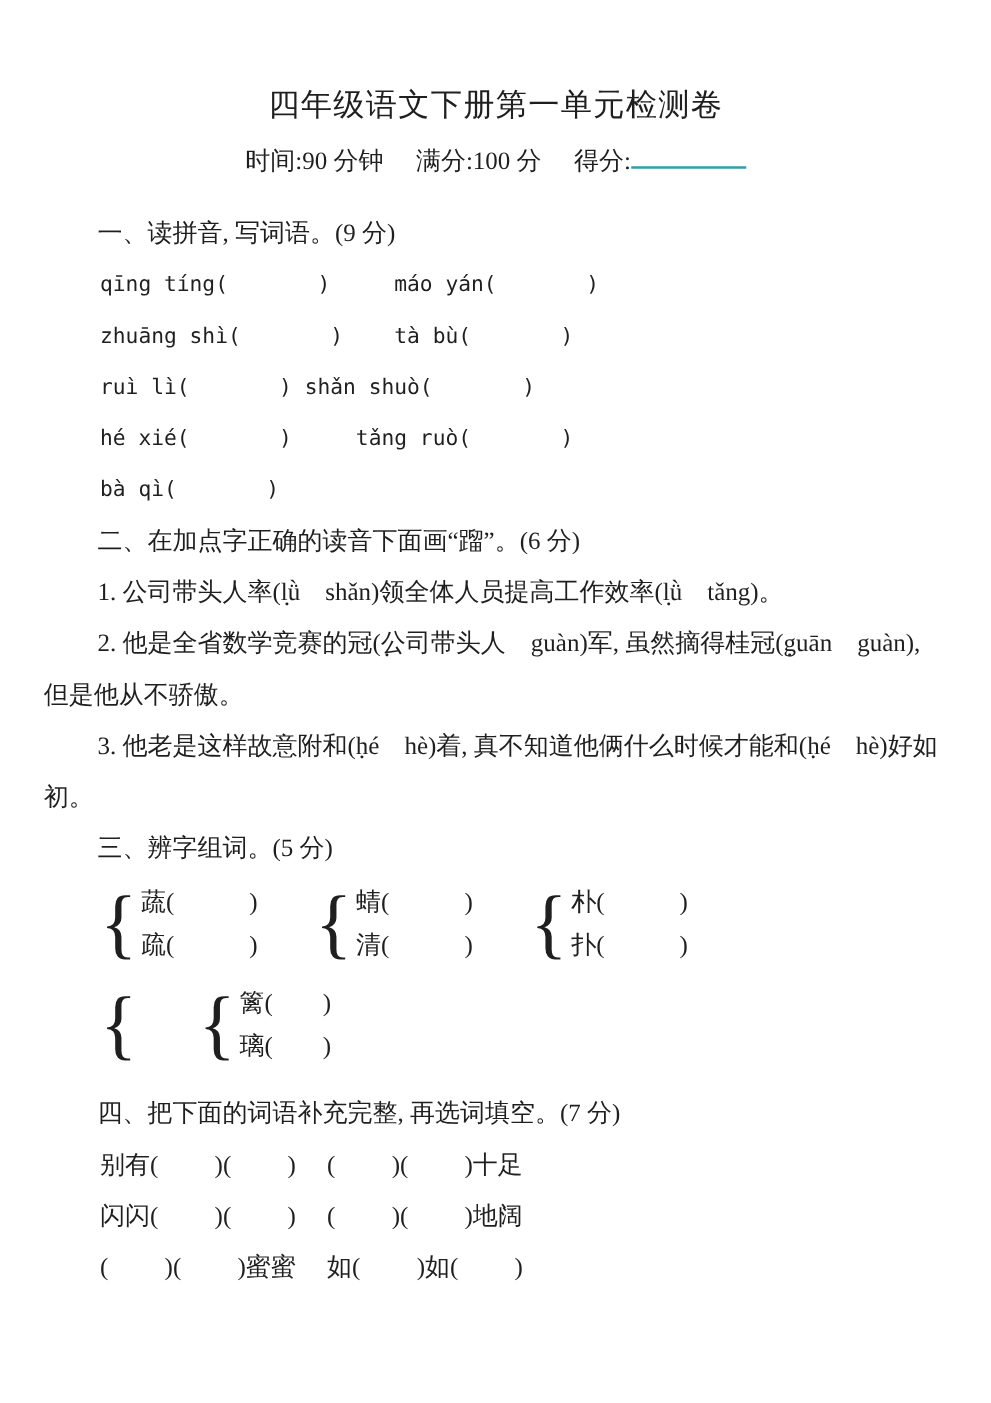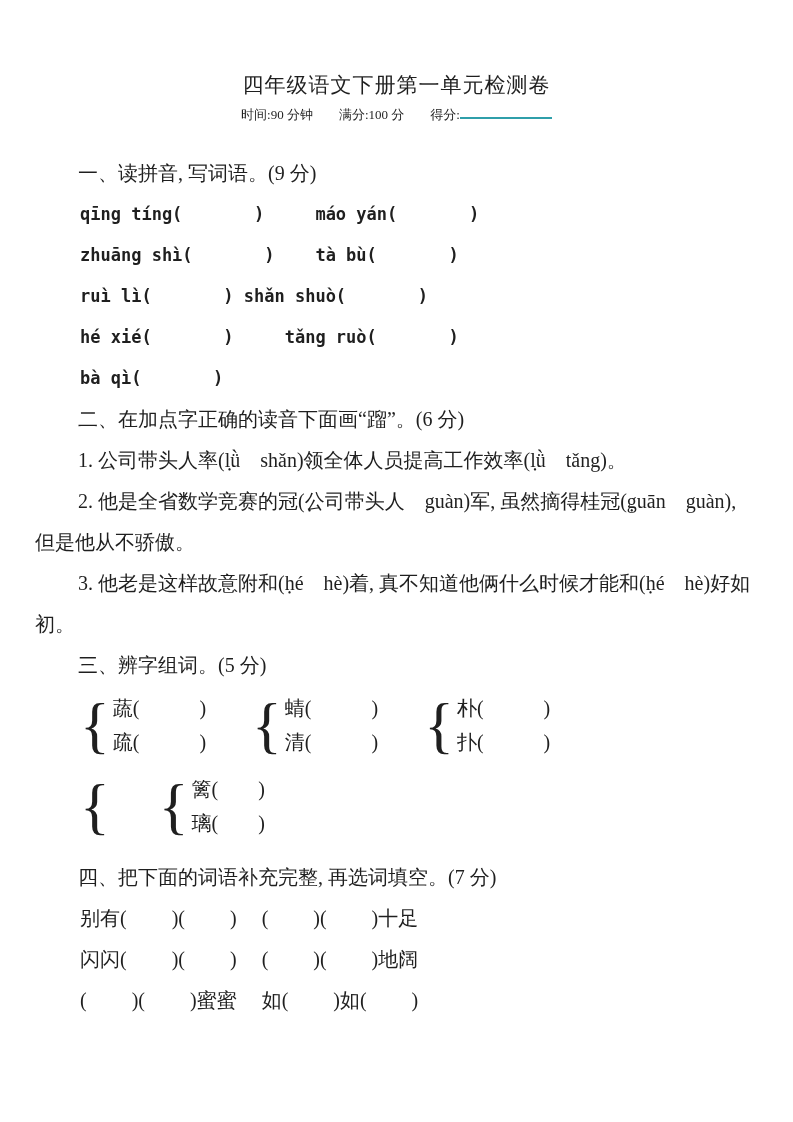--- a/index.html
+++ b/index.html
@@ -9,28 +9,28 @@
     width: 793px; height: 1122px;
     background: #ffffff;
     color: var(--ink);
     font-family: "Liberation Serif", "DejaVu Serif", serif;
     overflow: hidden;
   }
   .page { width: 793px; height: 1122px; position: relative; }
   .title {
     padding-top: 70px;
     text-align: center;
-    font-size: 21px;
+    font-size: 25px;
     line-height: 30px;
     letter-spacing: 1px;
   }
   .meta {
-    margin-top: 1px;
+    margin-top: 15px;
     text-align: center;
-    font-size: 13px;
+    font-size: 20px;
     line-height: 28px;
     white-space: pre;
   }
   .meta .gap { display: inline-block; width: 26px; }
   .score-line {
     display: inline-block;
     width: 92px;
     height: 1em;
     border-bottom: 2px solid var(--accent);
     vertical-align: baseline;
@@ -41,21 +41,20 @@
     line-height: 41px;
   }
   .heading { text-indent: 43px; white-space: pre-wrap; }
   .pinyin-block { margin: 0; }
   .pinyin-line {
     font-family: "DejaVu Sans Mono", "Liberation Mono", monospace;
     font-size: 17px;
     line-height: 41px;
     padding-left: 45px;
     white-space: pre;
-    font-weight: bold;
   }
   p.q { margin: 0; text-indent: 43px; }
   .em-dot { position: relative; }
   .em-dot::after {
     content: "\2022";
     position: absolute;
     left: 50%; bottom: -0.42em;
     transform: translateX(-50%);
     font-size: 10px; line-height: 1;
   }

